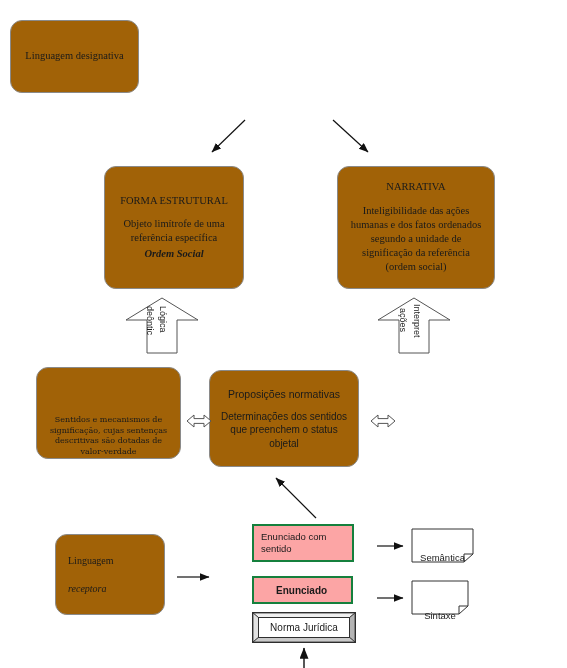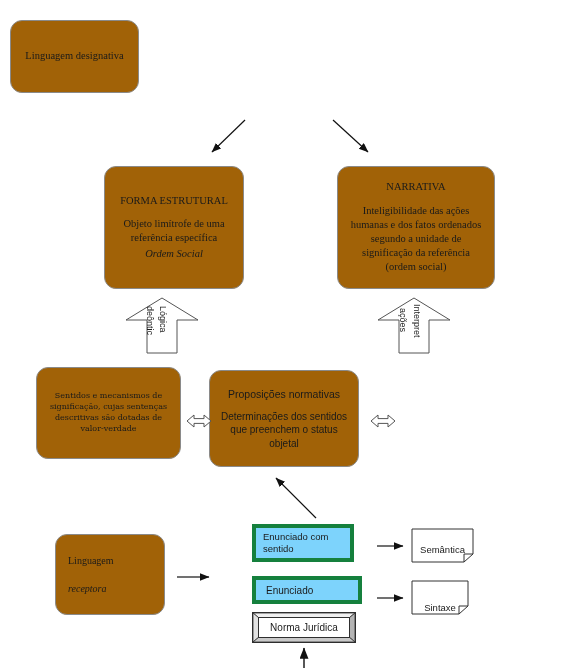--- a/index.html
+++ b/index.html
@@ -13,21 +13,21 @@
   
   .rbox{
     position:absolute;box-sizing:border-box;
     border:1px solid #8a8a8a;border-radius:12px;background:#a16207;
     display:flex;flex-direction:column;justify-content:center;align-items:center;
     text-align:center;line-height:1.35;
   }
   .rbox .ttl{display:block;}
   .sq{
     position:absolute;box-sizing:border-box;
-    border:4px solid #15803d;background:#7dd3fc;
+    border:2px solid #15803d;background:#fca5a5;
     display:flex;align-items:center;
     font-family:"Liberation Sans", sans-serif;
   }
 
   
   #box-linguagem-designativa{left:10px;top:20px;width:129px;height:73px;font-size:10.5px;}
 
   
   .bevel{position:absolute;box-sizing:border-box;}
   .bevel .outer{position:absolute;inset:0;border:1px solid #2e2e2e;background:#c9c9c9;}
@@ -39,47 +39,47 @@
   #box-status-objetal .inner{left:13px;top:9px;right:13px;bottom:17px;padding:4px 6px 4px 6px;}
   .so-title{text-align:center;font-size:11px;letter-spacing:.2px;margin-bottom:1px;}
   .so-list{margin:0;padding-left:20px;font-size:9px;line-height:1.3;}
   .so-list li{margin:0 0 1px 0;text-align:justify;padding-right:2px;}
 
   
   #box-forma-estrutural{left:104px;top:166px;width:140px;height:123px;font-size:10.5px;padding:2px 8px;}
   #box-narrativa{left:337px;top:166px;width:158px;height:123px;font-size:10.5px;padding:6px 8px;}
   .hdr{font-size:10.5px;margin-bottom:9px;}
   .ital{font-style:italic;}
-  .gapline{margin-top:2px;}
+  .gapline{margin-top:2px;font-weight:bold;}
 
   
   #box-sentidos{left:36px;top:367px;width:145px;height:92px;font-size:8px;padding:0 8px;
-     font-family:"DejaVu Serif", serif;}
+     font-family:"DejaVu Serif", serif;justify-content:flex-end;}
   #box-proposicoes{left:209px;top:370px;width:150px;height:97px;
      font-family:"Liberation Sans", sans-serif;font-size:10px;padding:0 8px;}
   #box-estados{left:410px;top:367px;width:134px;height:92px;font-size:7.6px;
      font-family:"DejaVu Serif", serif;text-align:left;align-items:flex-start;padding:0 9px;}
 
   
   #box-linguagem-expressiva{left:55px;top:534px;width:110px;height:81px;
      align-items:flex-start;text-align:left;padding:0 12px;font-size:10px;}
   #box-linguagem-expressiva .l2{margin-top:14px;}
 
   #box-enunciado-com-sentido{left:252px;top:524px;width:102px;height:38px;font-size:9.5px;padding:0 7px;}
-  #box-enunciado{left:252px;top:576px;width:110px;height:28px;font-size:10px;padding:0 10px;}
+  #box-enunciado{left:252px;top:576px;width:101px;height:28px;font-size:10px;padding:0 22px;font-weight:bold;}
 
   
   #box-norma-juridica{left:252px;top:612px;width:104px;height:31px;}
   #box-norma-juridica .inner{left:6px;top:5px;right:6px;bottom:5px;
       align-items:center;
       font-family:"Liberation Sans", sans-serif;font-size:10px;}
 
   
   .note{position:absolute;}
-  .note .lbl{position:absolute;left:0;top:4px;width:100%;height:100%;
+  .note .lbl{position:absolute;left:0;top:12px;width:100%;height:100%;
      display:flex;align-items:center;justify-content:center;
      font-family:"Liberation Sans", sans-serif;font-size:9.5px;color:#1a1a1a;}
   #note-semantica{left:411px;top:528px;width:63px;height:35px;}
   #note-sintaxe{left:411px;top:580px;width:58px;height:47px;}
 
   
   .uparrow{position:absolute;}
   .uparrow .rtext{position:absolute;white-space:nowrap;
      font-family:"Liberation Sans", sans-serif;font-size:9px;color:#1a1a1a;
      transform-origin:0 0;transform:rotate(90deg);}

